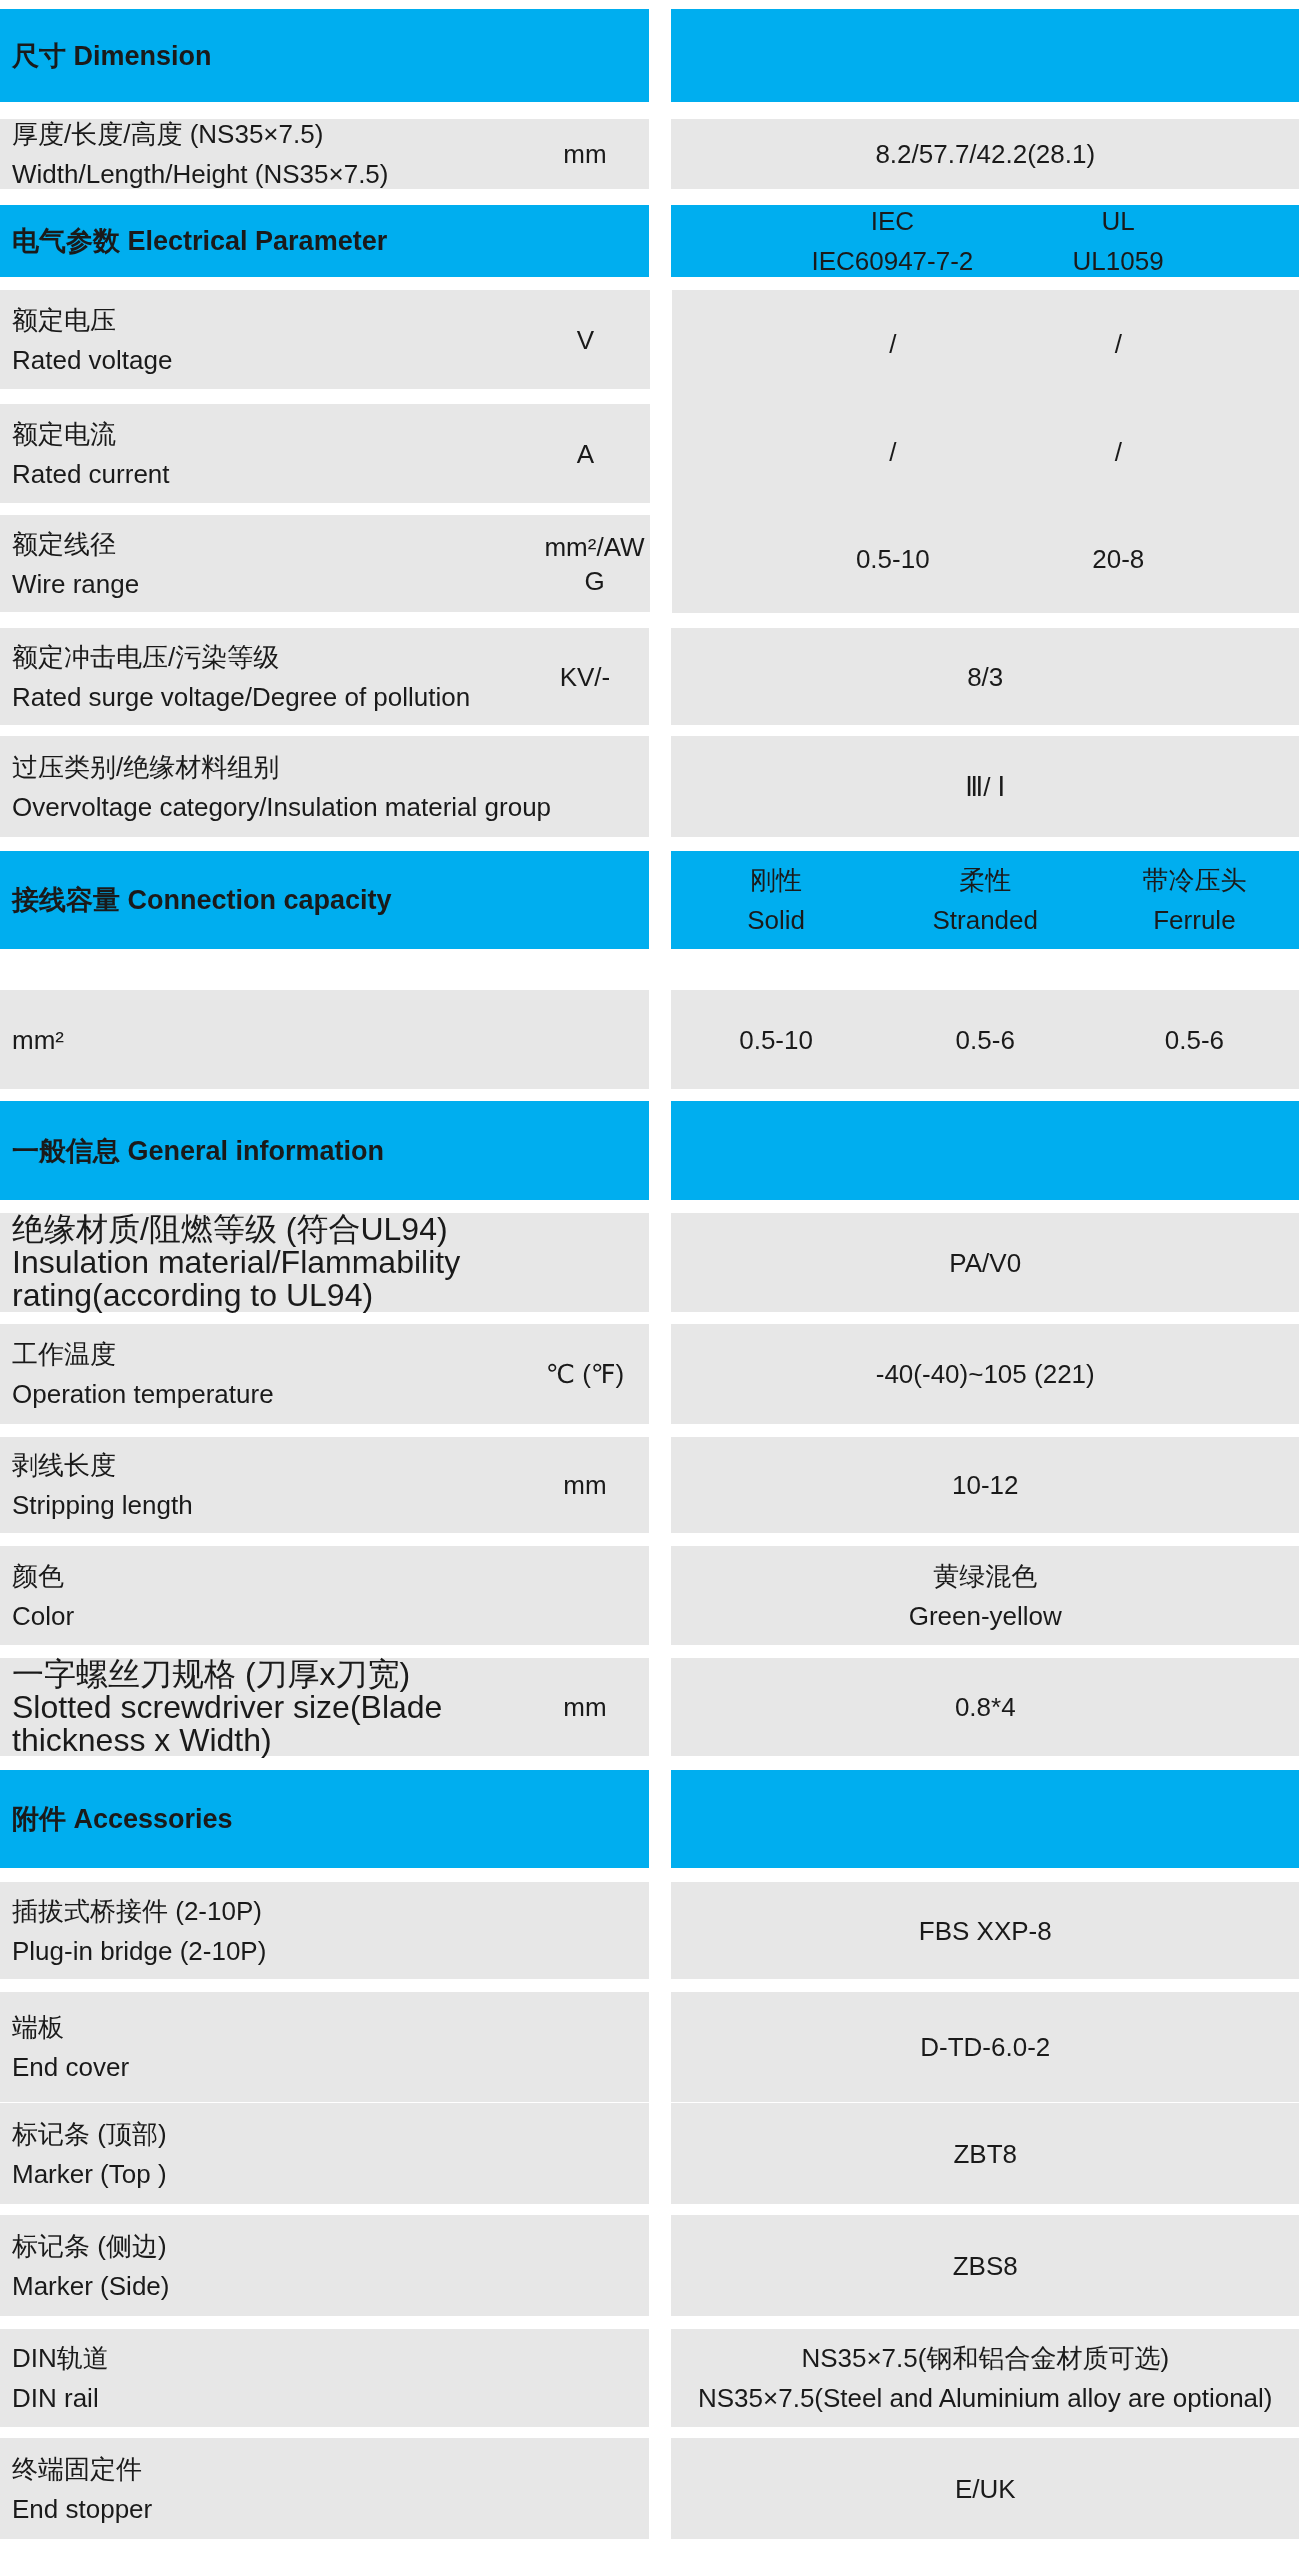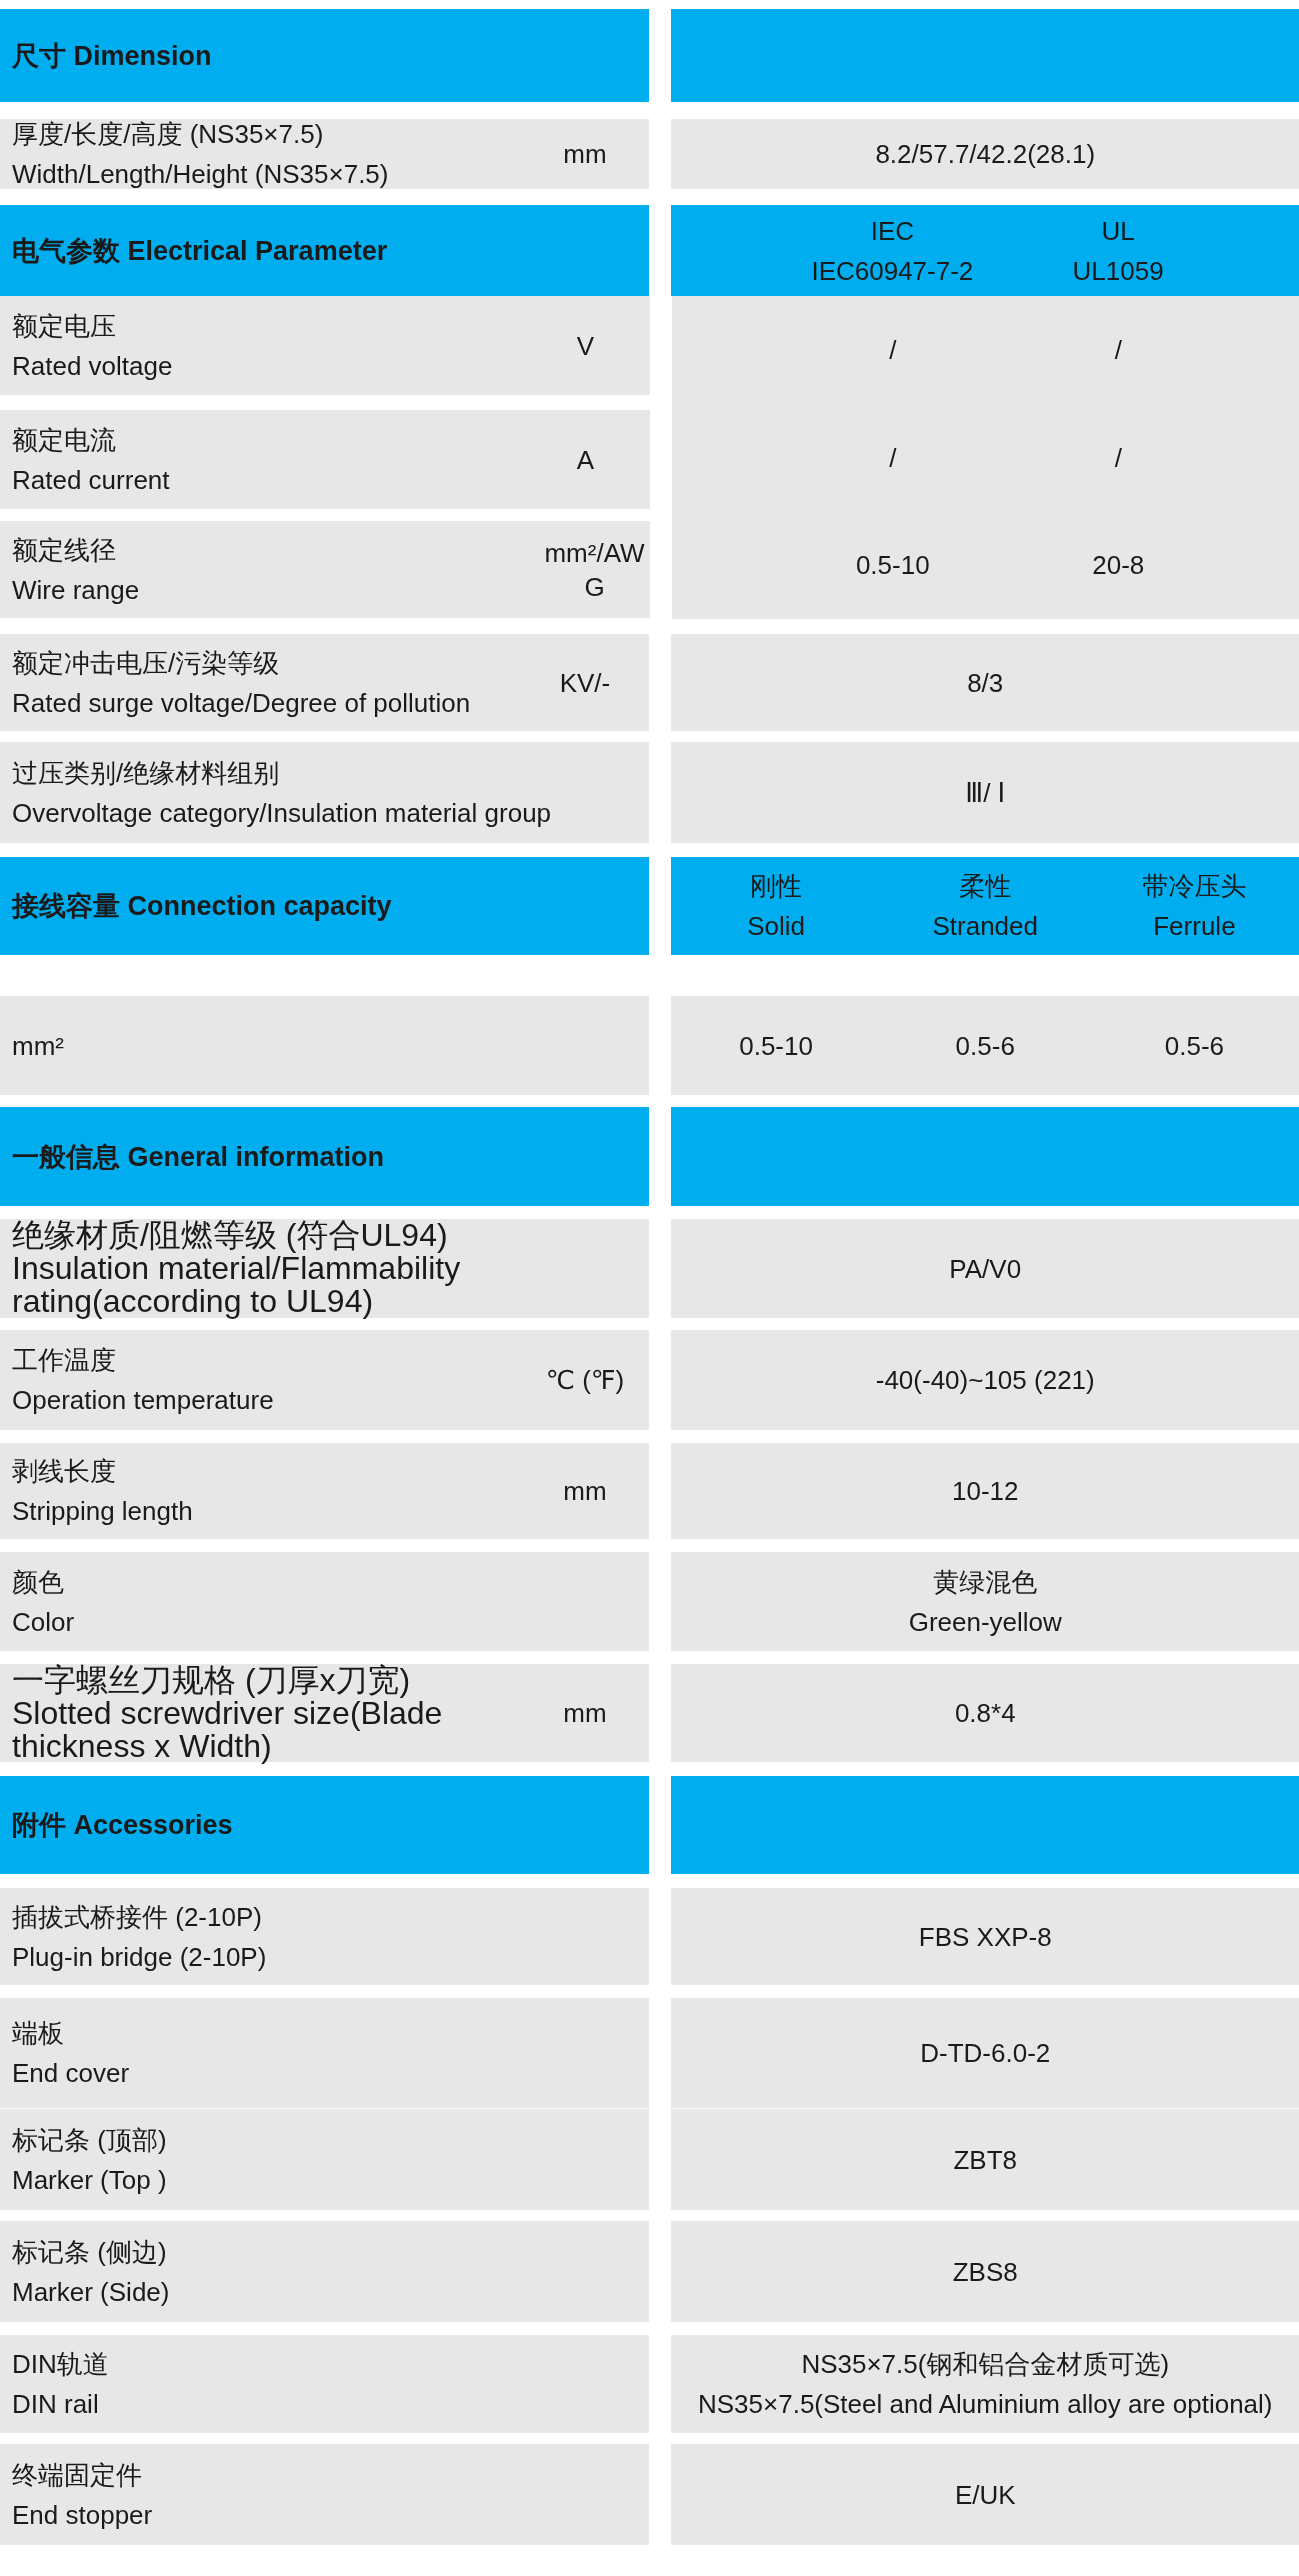--- a/index.html
+++ b/index.html
@@ -54,21 +54,21 @@
       <div class="lbl">
         <div>厚度/长度/高度 (NS35×7.5)</div>
         <div>Width/Length/Height (NS35×7.5)</div>
       </div>
       <div class="unit">mm</div>
     </div>
     <div class="gapcol"></div>
     <div class="cell-r">8.2/57.7/42.2(28.1)</div>
   </div>
 
-  <div class="tr header" style="height:91px; ">
+  <div class="tr header" style="height:72px; margin-bottom:13px;">
     <div class="cell-l">
       <div class="title">电气参数 Electrical Parameter</div>
     </div>
     <div class="gapcol"></div>
     <div class="cell-r">
       <div class="cols2">
         <div>
           <div>IEC</div>
           <div>IEC60947-7-2</div>
         </div>

